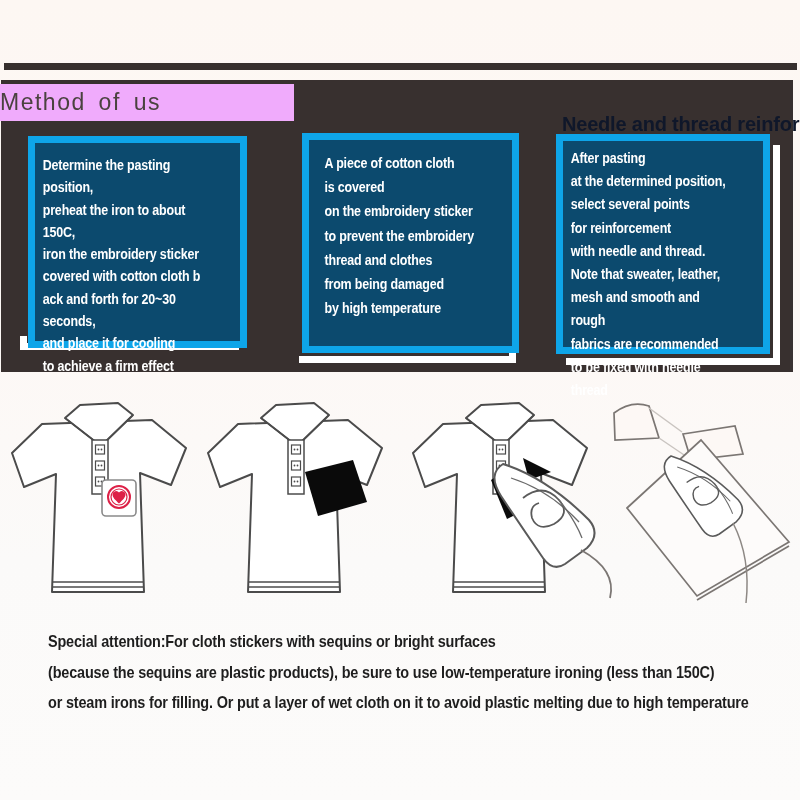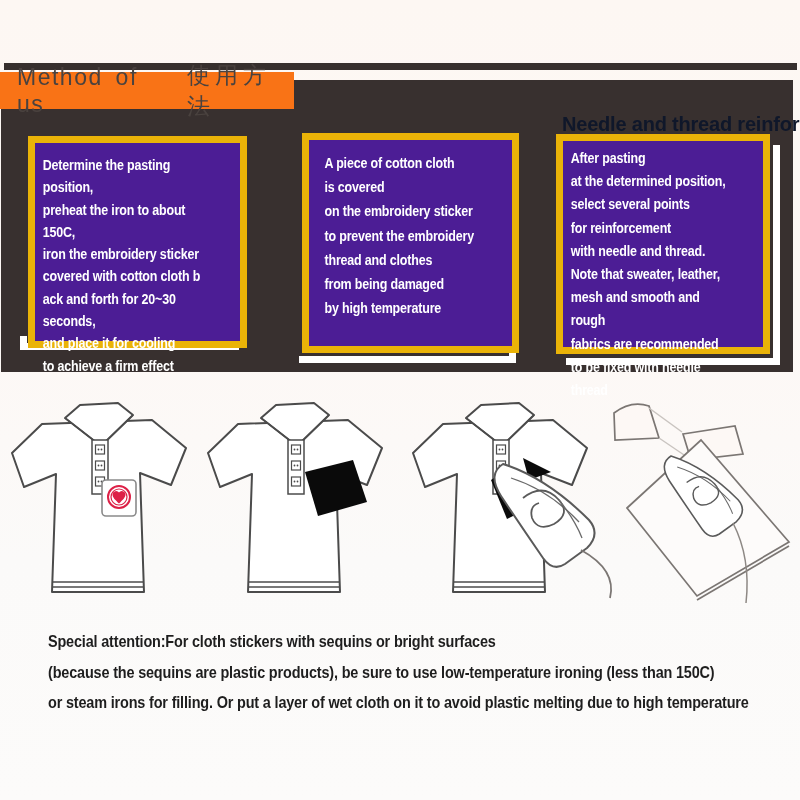--- a/index.html
+++ b/index.html
@@ -4,26 +4,26 @@
 <style>
   html,body{margin:0;padding:0;}
   body{
     width:800px;height:800px;position:relative;overflow:hidden;
     background:linear-gradient(180deg,#fdf7f3 0%,#fdf8f5 40%,#fbfaf9 70%,#fcfbfa 100%);
     font-family:"Liberation Sans",sans-serif;
   }
   .top-rule{position:absolute;left:4px;top:63px;width:793px;height:7px;background:#37302e;}
   .dark-panel{position:absolute;left:1px;top:80px;width:792px;height:292px;background:#38302f;}
   .header-band{
-    position:absolute;left:0;top:72px;width:294px;height:37px;background:#f97316;
-    display:flex;align-items:center;padding-left:17px;box-sizing:border-box;z-index:3;
+    position:absolute;left:0;top:84px;width:294px;height:37px;background:#f0abfc;
+    display:flex;align-items:center;box-sizing:border-box;z-index:3;
   }
   .title-en{font-size:23px;color:#4a423f;letter-spacing:1.5px;word-spacing:5px;}
   .title-zh{font-size:23px;color:#4a423f;letter-spacing:5px;margin-left:16px;}
-  .ibox{position:absolute;border:7px solid #eab308;background:#4c1d95;z-index:2;box-sizing:content-box;}
+  .ibox{position:absolute;border:7px solid #0ea5e9;background:#0c4a6e;z-index:2;box-sizing:content-box;}
   .ibox-1{left:28px;top:136px;width:205px;height:198px;}
   .ibox-2{left:289px;top:133px;width:203px;height:206px;margin-left:13px;}
   .ibox-3{left:556px;top:134px;width:200px;height:206px;}
   .shadow{position:absolute;z-index:1;box-sizing:border-box;}
   .shadow-1{left:20px;top:336px;width:219px;height:14px;border-left:7px solid #fff;border-bottom:7px solid #fff;}
   .shadow-2{left:299px;top:143px;width:217px;height:220px;border-right:7px solid #fff;border-bottom:7px solid #fff;}
   .shadow-3{left:566px;top:145px;width:214px;height:220px;border-right:7px solid #fff;border-bottom:7px solid #fff;}
   .lines{
     white-space:pre-line;color:#ffffff;font-weight:bold;font-size:14.5px;
     transform:scaleX(0.86);transform-origin:left top;letter-spacing:-0.2px;
@@ -43,21 +43,20 @@
   }
 </style>
 </head>
 <body>
 
 <div class="top-rule"></div>
 <div class="dark-panel"></div>
 
 <div class="header-band">
   <span class="title-en">Method of us</span>
-  <span class="title-zh">使用方法</span>
 </div>
 
 <div class="shadow shadow-1"></div>
 <div class="shadow shadow-2"></div>
 <div class="shadow shadow-3"></div>
 
 <div class="box3-heading">Needle and thread reinforcement:</div>
 
 <div class="ibox ibox-1">
   <div class="lines">Determine the pasting position,

